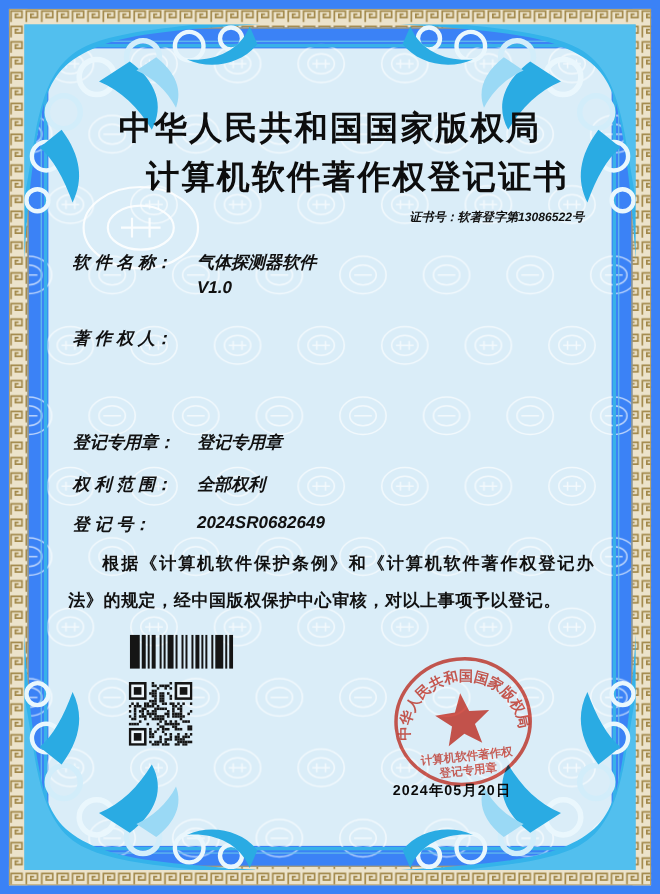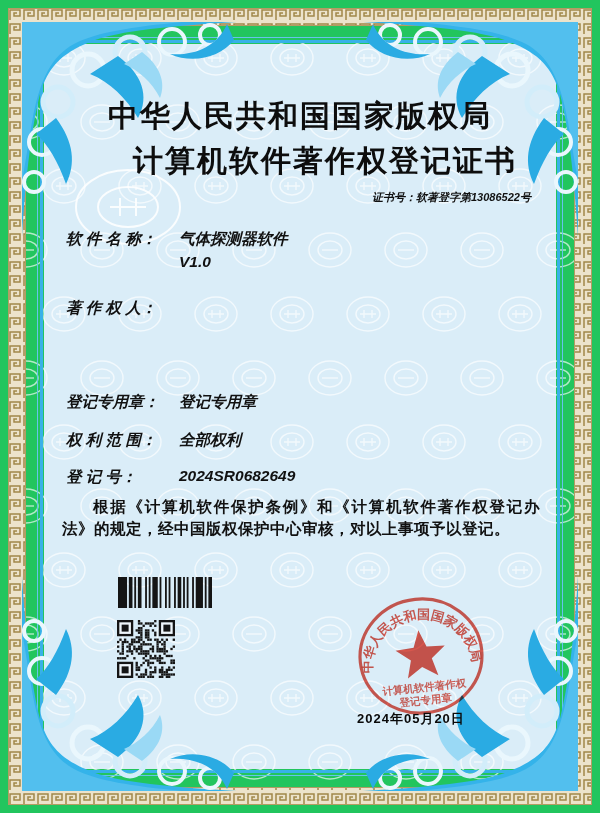--- a/index.html
+++ b/index.html
@@ -1,18 +1,18 @@
 <!DOCTYPE html>
 <html><head>
 <meta charset="utf-8">
 <style>
   html,body{margin:0;padding:0;}
   .cert{
     position:relative; width:600px; height:813px; overflow:hidden;
-    background:#22c55e;
+    background:#3b82f6;
     font-family:"Liberation Sans","DejaVu Sans",sans-serif;
     color:#111;
   }
   .abs{position:absolute;}
   .inner-bg{left:44px;top:44px;right:44px;bottom:44px;background:#daedf8;}
   .frame-thin{left:37px;top:37px;right:37px;bottom:37px;border:1px solid #66c3ec;}
   .frame-thick{left:40px;top:40px;right:40px;bottom:40px;border:3px solid #38b1e8;}
   .ornament{width:230px;height:230px;}
   .orn-tl{left:22px;top:22px;}
   .orn-tr{right:22px;top:22px;transform:scaleX(-1);}
@@ -24,21 +24,21 @@
     font-weight:900;font-size:30px;letter-spacing:2px;color:#0d0d0d;
   }
   .title1{top:96px;}
   .title2{top:141px;margin-left:25px;}
   .certno{left:372px;top:190px;font-size:11px;font-weight:700;display:flex;gap:0;white-space:nowrap;font-style:italic;}
   .frow{font-size:15.5px;font-weight:700;white-space:nowrap;font-style:italic;}
   .flabel{left:66px;width:120px;}
   .fvalue{left:179px;}
   .statement{
     left:62px;top:496px;width:478px;
-    font-size:15.5px;font-weight:700;line-height:22px;
+    font-size:15.5px;font-weight:700;line-height:34px;
     text-indent:2em;text-align:justify;letter-spacing:0.5px;
   }
   .barcode{left:118px;top:577px;width:94px;height:31px;}
   .qr{left:117px;top:620px;width:58px;height:58px;}
   .seal{
     left:357px;top:596px;width:128px;height:120px;
     transform:rotate(-6deg);opacity:0.92;mix-blend-mode:multiply;
   }
   .date{left:357px;top:710px;font-size:13px;font-weight:700;letter-spacing:1px;color:#0a0a0a;}
   svg{display:block;}

